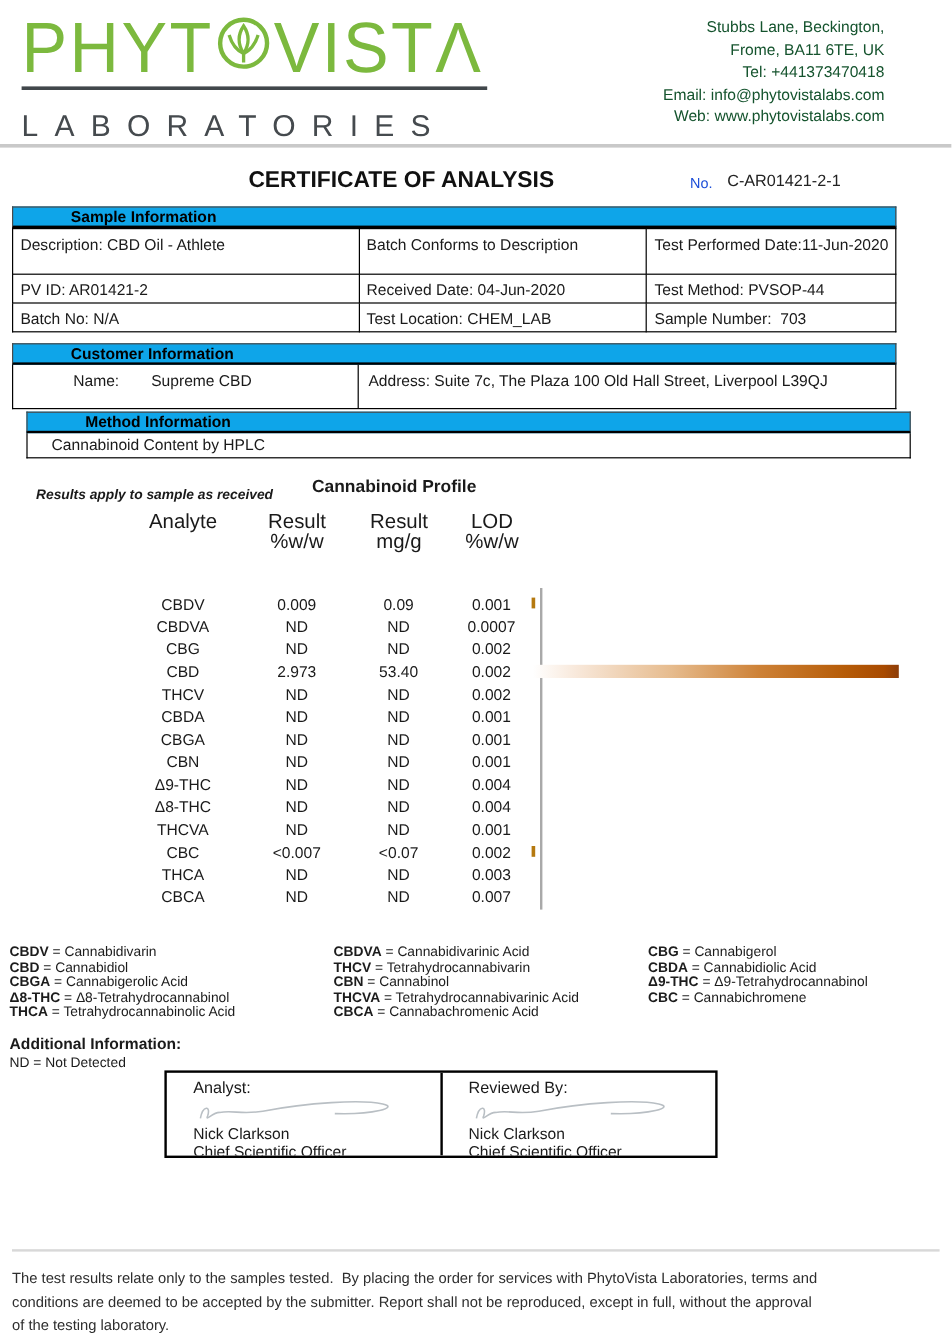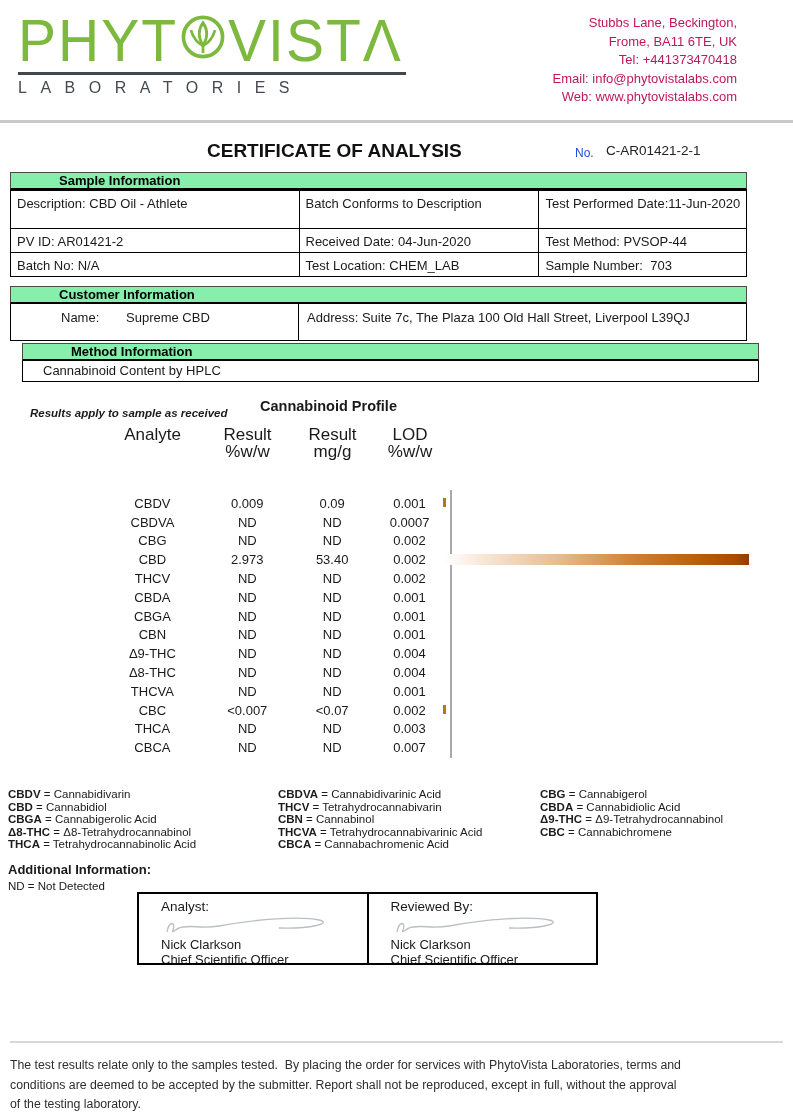--- a/index.html
+++ b/index.html
@@ -6,33 +6,33 @@
   body{width:793px;height:1120px;position:relative;font-family:"Liberation Sans",sans-serif;color:#1a1a1a;overflow:hidden;}
   .page{position:absolute;inset:0;}
 
   
   .hdr{position:absolute;top:8px;left:0;width:793px;height:112px;}
   .logo{position:absolute;top:2px;left:18px;width:400px;}
   .logo-main{display:flex;align-items:center;color:#7cb93e;font-size:57px;font-weight:400;letter-spacing:2px;line-height:60px;white-space:nowrap;}
   .logo-main .lt{transform:scaleY(1.04);display:inline-block;}
   .leaf-wrap{display:inline-block;margin:0 2px;}
   .logo-rule{height:0;border-top:3px solid #41474b;width:388px;margin-top:2px;}
-  .logo-sub{margin-top:4px;font-size:16px;color:#454a4e;letter-spacing:13.5px;white-space:nowrap;}
-  .addr{position:absolute;top:6px;right:56px;text-align:right;font-size:13px;line-height:18.5px;color:#be185d;}
+  .logo-sub{margin-top:16px;font-size:25px;color:#454a4e;letter-spacing:13.5px;white-space:nowrap;}
+  .addr{position:absolute;top:6px;right:56px;text-align:right;font-size:13px;line-height:18.5px;color:#14532d;}
   .hdr-rule{position:absolute;top:120px;left:0;width:793px;height:3px;background:#c9c9c9;}
 
   
   .title-row{position:absolute;top:138px;left:0;width:793px;height:30px;}
   .doc-title{position:absolute;left:207px;top:2px;font-size:19px;font-weight:bold;color:#111;}
   .no-label{position:absolute;left:575px;top:8px;font-size:12px;color:#1d4ed8;}
   .no-value{position:absolute;left:606px;top:5px;font-size:13.5px;color:#222;}
 
   
   .sec{position:absolute;left:10px;width:737px;}
-  .greenbar{background:#86efac;border:1px solid #4a4a4a;border-bottom:2px solid #000;height:15px;line-height:15px;font-size:13px;font-weight:bold;padding-left:48px;color:#000;}
+  .greenbar{background:#0ea5e9;border:1px solid #4a4a4a;border-bottom:2px solid #000;height:15px;line-height:15px;font-size:13px;font-weight:bold;padding-left:48px;color:#000;}
   .stable{width:100%;border-collapse:collapse;table-layout:fixed;}
   .stable td{border:1.5px solid #000;font-size:13px;padding:4px 5px 2px 6px;vertical-align:top;white-space:pre-wrap;line-height:17px;}
   .stable col.c0{width:39.2%;} .stable col.c1{width:32.6%;} .stable col.c2{width:28.2%;}
   .r1{height:38px;} .r2{height:20px;}
   .sec-sample{top:172px;}
   .sec-cust{top:286px;}
   .custrow{border:1.5px solid #000;border-top:none;height:36px;display:flex;font-size:13px;}
   .custname{width:287px;flex:0 0 287px;padding:6px 0 0 50px;box-sizing:border-box;display:flex;}
   .custname .nlabel{width:65px;}
   .custaddr{flex:1;border-left:1.5px solid #000;padding:6px 4px 0 8px;}

